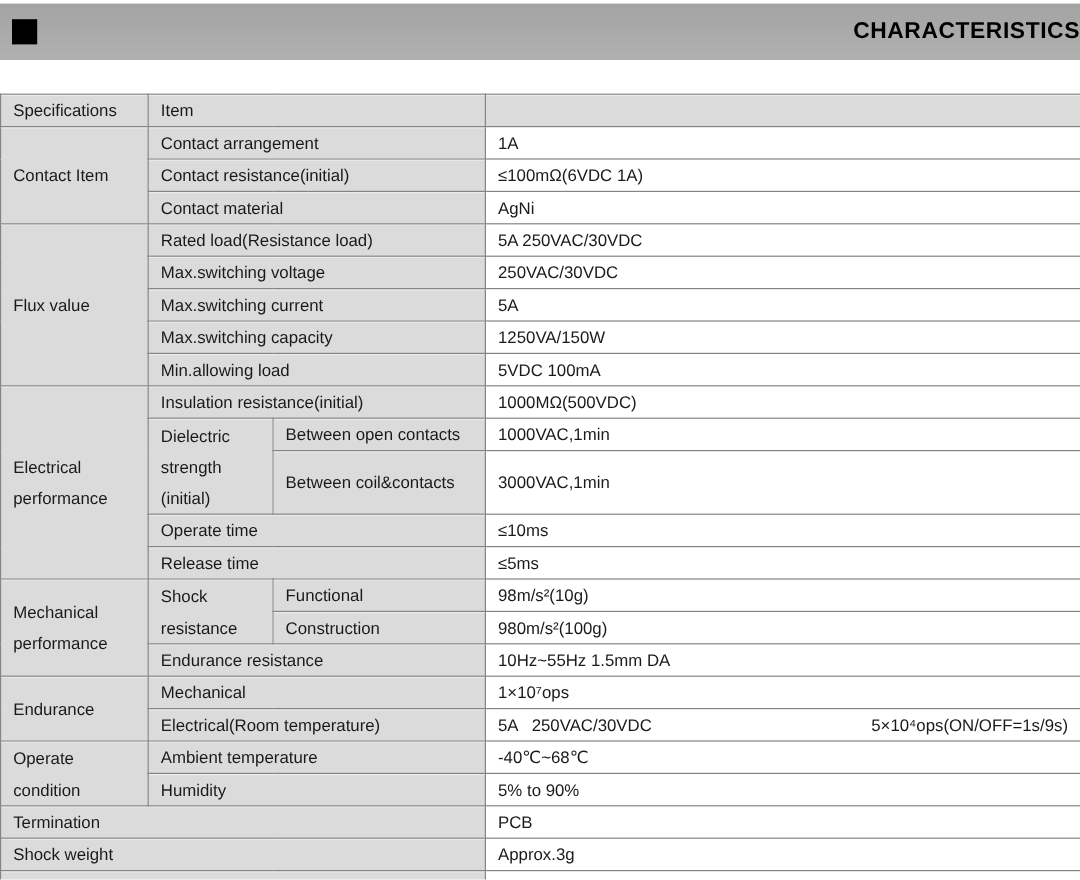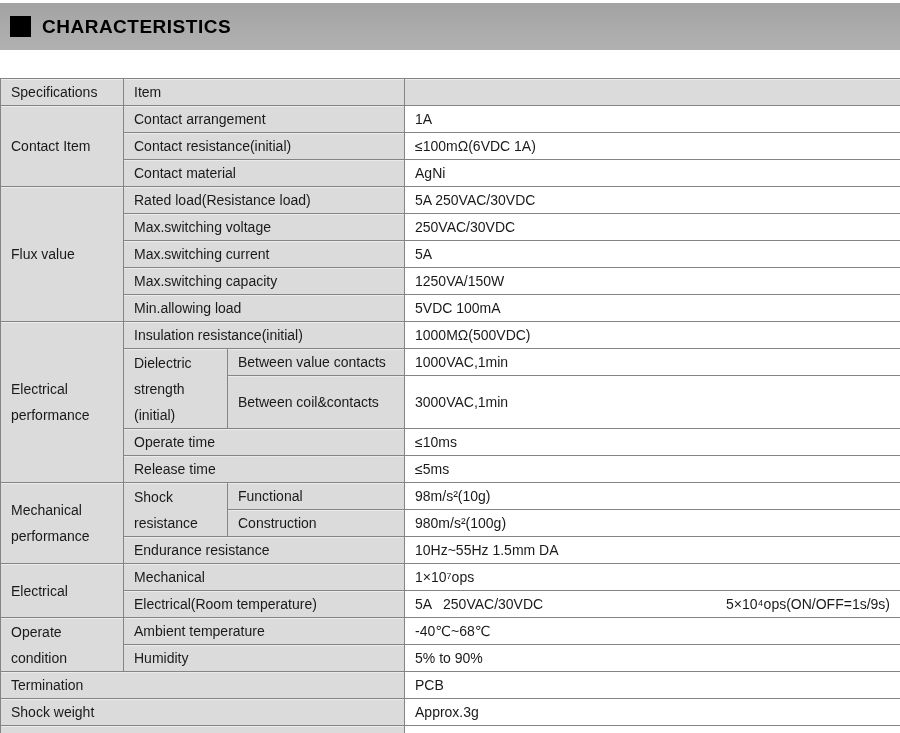--- a/index.html
+++ b/index.html
@@ -13,20 +13,21 @@
     overflow: hidden;
   }
   .title-bar {
     margin-top: 3px;
     height: 47px;
     background: linear-gradient(#a3a3a3, #b1b1b1);
     display: flex;
     align-items: center;
     padding-left: 10px;
     box-sizing: border-box;
+    justify-content: space-between;
   }
   .sq {
     width: 21px;
     height: 21px;
     background: #000;
     margin-right: 11px;
     flex: 0 0 auto;
   }
   .title {
     font-size: 19px;
@@ -123,21 +124,21 @@
     <td class="v">5VDC 100mA</td>
   </tr>
 
   <tr>
     <td class="g" rowspan="5">Electrical performance</td>
     <td class="g" colspan="2">Insulation resistance(initial)</td>
     <td class="v">1000MΩ(500VDC)</td>
   </tr>
   <tr>
     <td class="g" rowspan="2">Dielectric strength (initial)</td>
-    <td class="g">Between value contacts</td>
+    <td class="g">Between open contacts</td>
     <td class="v">1000VAC,1min</td>
   </tr>
   <tr class="tall">
     <td class="g">Between coil&amp;contacts</td>
     <td class="v">3000VAC,1min</td>
   </tr>
   <tr>
     <td class="g" colspan="2">Operate time</td>
     <td class="v">≤10ms</td>
   </tr>
@@ -155,21 +156,21 @@
   <tr>
     <td class="g">Construction</td>
     <td class="v">980m/s²(100g)</td>
   </tr>
   <tr>
     <td class="g" colspan="2">Endurance resistance</td>
     <td class="v">10Hz~55Hz 1.5mm DA</td>
   </tr>
 
   <tr>
-    <td class="g" rowspan="2">Electrical</td>
+    <td class="g" rowspan="2">Endurance</td>
     <td class="g" colspan="2">Mechanical</td>
     <td class="v">1×10⁷ops</td>
   </tr>
   <tr>
     <td class="g" colspan="2">Electrical(Room temperature)</td>
     <td class="v">
       <div class="split">
         <span class="pre">5A   250VAC/30VDC</span>
         <span>5×10⁴ops(ON/OFF=1s/9s)</span>
       </div>

